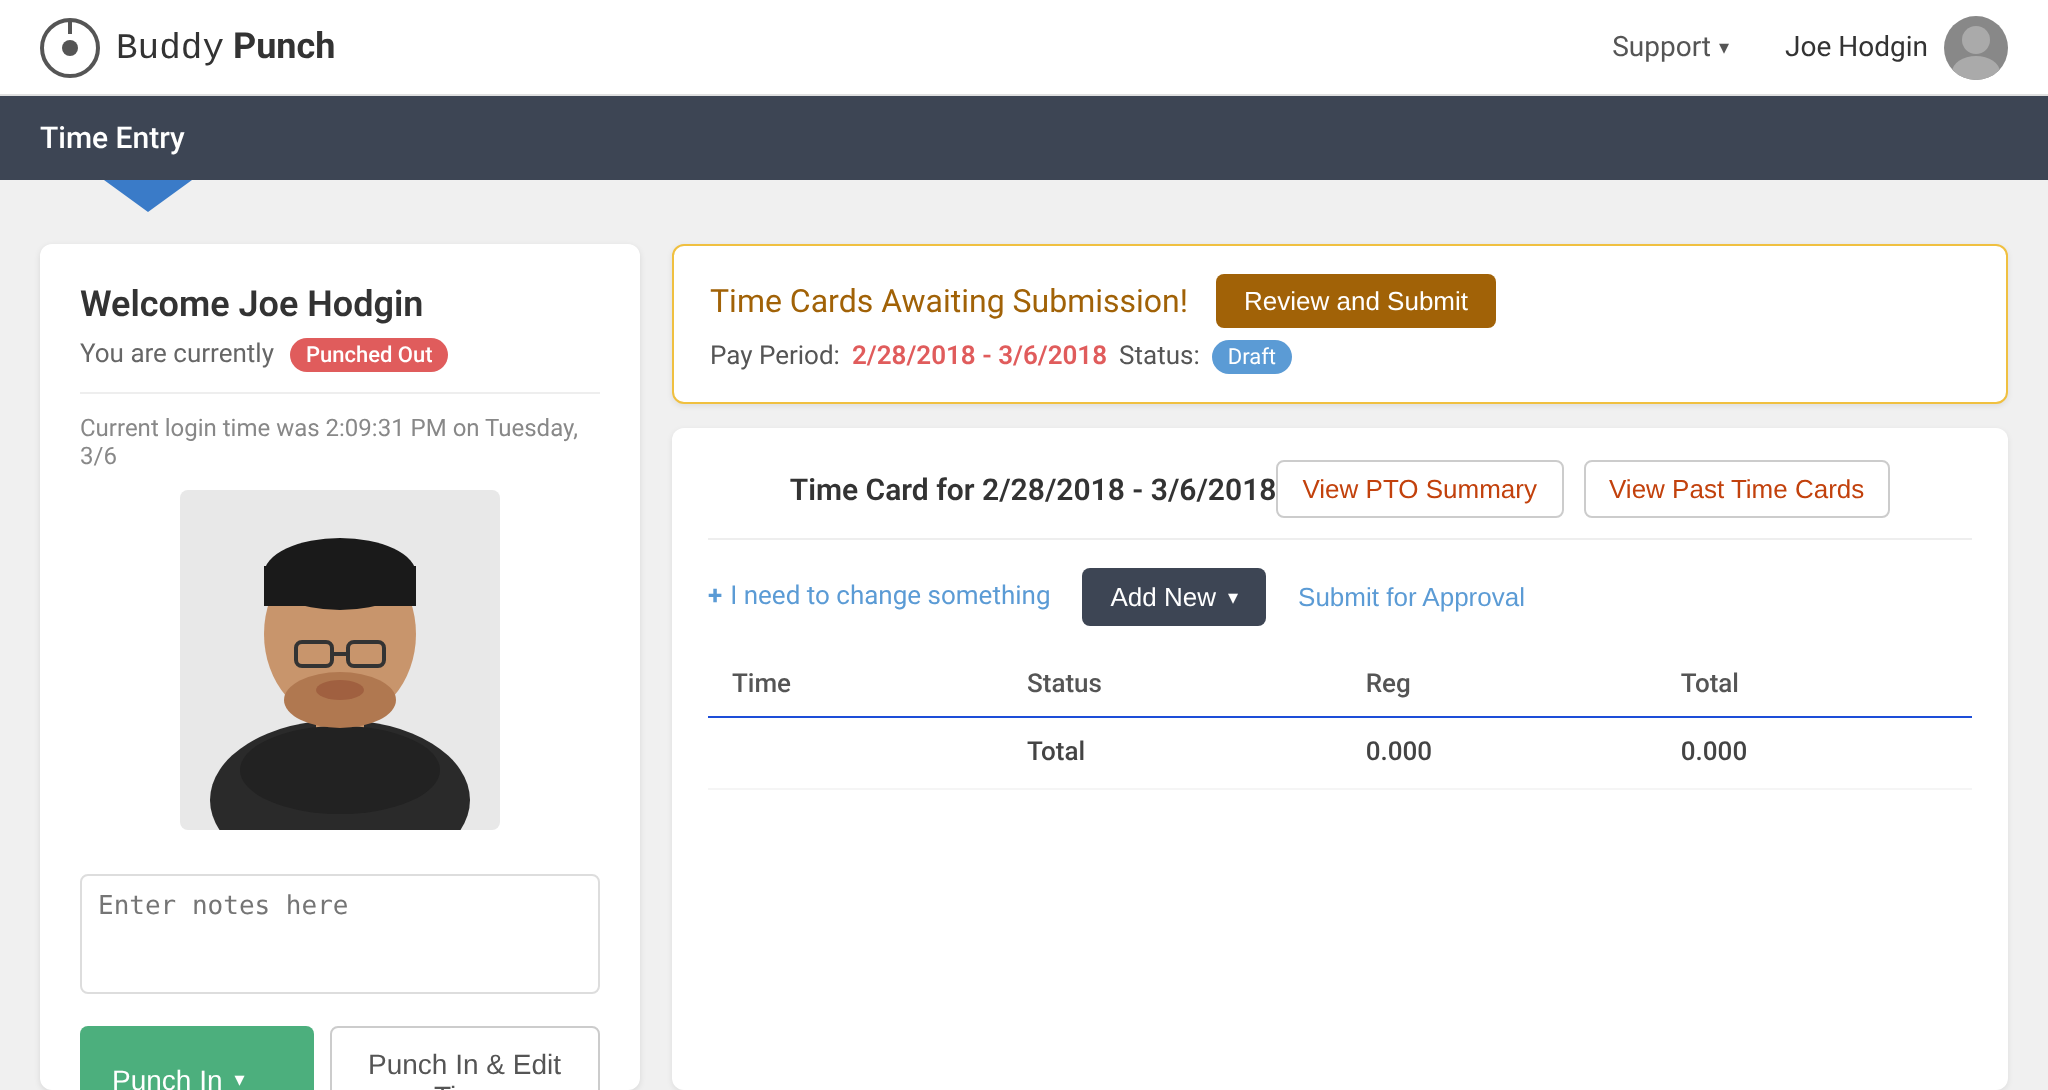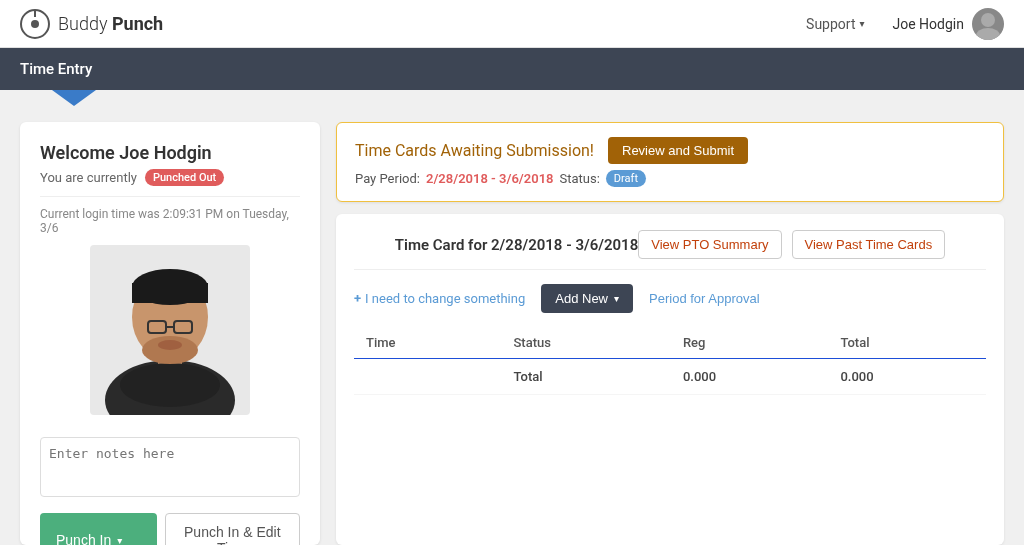--- a/index.html
+++ b/index.html
@@ -341,21 +341,21 @@
 <body>
 
 <nav class="top-nav">
   <div class="logo-area">
     <svg class="logo-icon" viewBox="0 0 30 30" xmlns="http://www.w3.org/2000/svg">
       <circle cx="15" cy="15" r="14" fill="none" stroke="#555" stroke-width="2"></circle>
       <circle cx="15" cy="15" r="4" fill="#555"></circle>
       <line x1="15" y1="2" x2="15" y2="8" stroke="#555" stroke-width="2"></line>
     </svg>
     <span style="font-size:18px;color:#333;">
-      <span style="font-weight:300;">Buddy</span>
+      <span style="font-weight:300;font-family:Liberation Mono, monospace;">Buddy</span>
       <strong>Punch</strong>
     </span>
   </div>
   <div class="nav-right">
     <div class="support-link">
       <span>Support</span>
       <span class="chevron">▾</span>
     </div>
     <div class="user-area">
       <span>Joe Hodgin</span>
@@ -451,21 +451,21 @@
 
       <div class="time-card-toolbar">
         <span class="change-link">
           <span style="font-weight:700;">+</span>
           <span>I need to change something</span>
         </span>
         <button class="btn-add-new">
           <span>Add New</span>
           <span class="chevron">▾</span>
         </button>
-        <button class="btn-submit">Period for Approval</button>
+        <button class="btn-submit">Submit for Approval</button>
       </div>
 
       <table class="time-table">
         <thead>
           <tr>
             <th>Time</th>
             <th>Status</th>
             <th>Reg</th>
             <th>Total</th>
           </tr>

